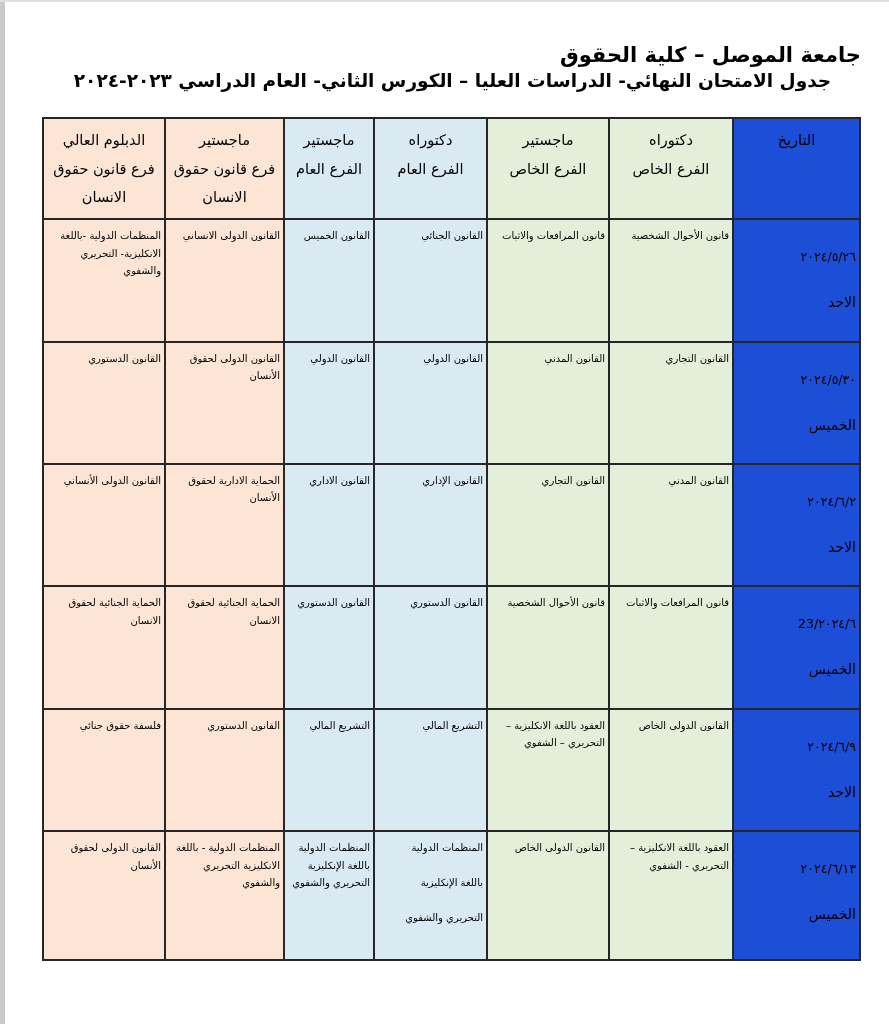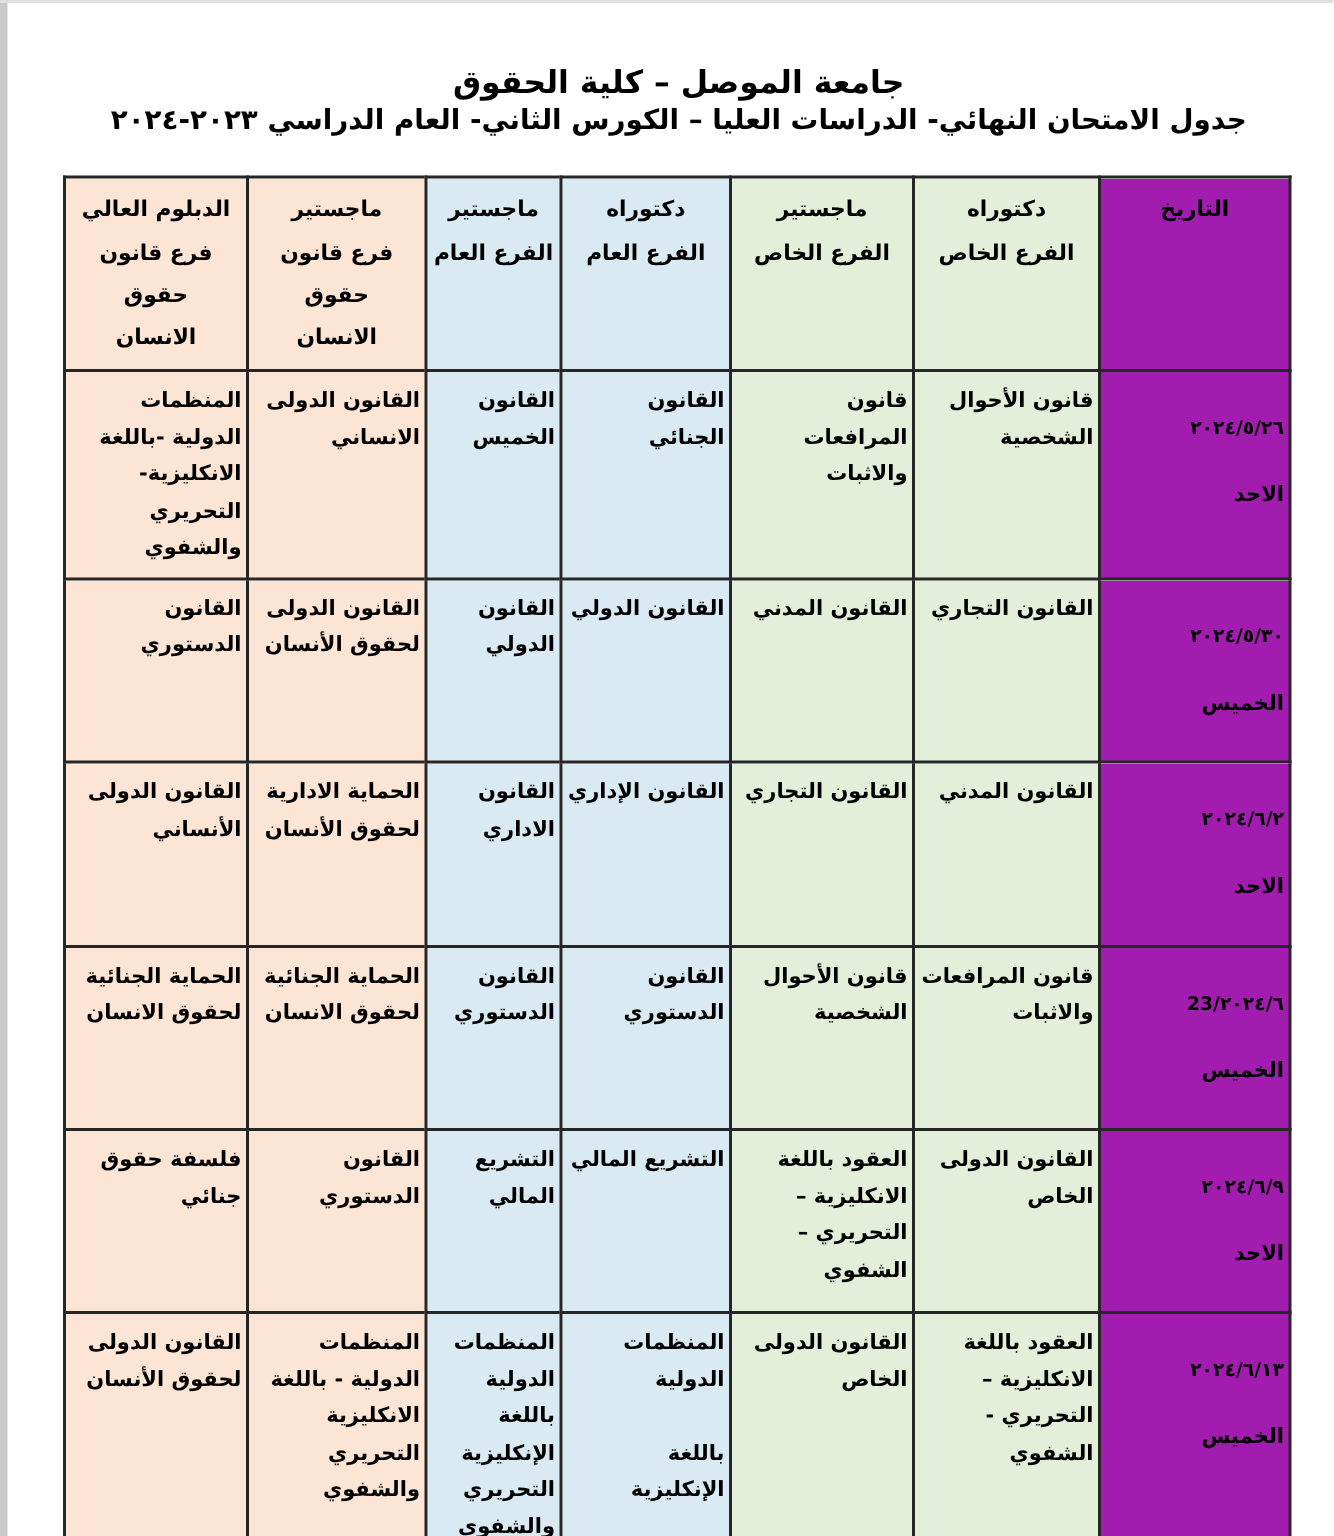--- a/index.html
+++ b/index.html
@@ -15,45 +15,45 @@
     position:absolute; left:0; top:0; width:5px; height:1024px;
     background:#c9c9c9;
   }
   .photo-edge-top {
     position:absolute; left:0; top:0; width:889px; height:2px;
     background:#e0e0e0;
   }
   .doc { padding:42px 28px 0 44px; direction:rtl; }
 
   .title-university {
-    text-align:center; font-size:21px; font-weight:bold;
+    font-size:21px; font-weight:bold;
     letter-spacing:0; line-height:1.3;
   }
   .title-schedule {
     text-align:center; font-size:18.5px; font-weight:bold;
     line-height:1.3;
   }
 
   table.exam-table {
     border-collapse:collapse; width:817px; margin-top:24px;
     table-layout:fixed;
   }
   .exam-table th, .exam-table td {
     border:2px solid #262626;
     vertical-align:top; 
-    font-weight:bold;
+    font-weight:normal;
     white-space:pre-line;
     overflow:hidden;
   }
   .exam-table th { font-size:14.5px; padding:7px 3px; line-height:1.95; }
-  .exam-table td { font-size:14px; padding:7px 3px; line-height:1.75; }
+  .exam-table td { font-size:10px; padding:7px 3px; line-height:1.75; }
   td.date-cell { font-size:12.5px; line-height:1.6; }
   .date-day { margin-top:4px; font-size:14px; }
 
-  .c-gray  { background:#a21caf; }
+  .c-gray  { background:#1d4ed8; }
   .c-green { background:#e4efda; }
   .c-blue  { background:#d9eaf2; }
   .c-peach { background:#fce5d5; }
 
   tr.h-hdr { height:92px; }
   tr.h-r0 { height:104px; }
   tr.h-r1 { height:52px; }
   tr.h-r2 { height:50px; }
   tr.h-r3 { height:50px; }
   tr.h-r4 { height:87px; }

